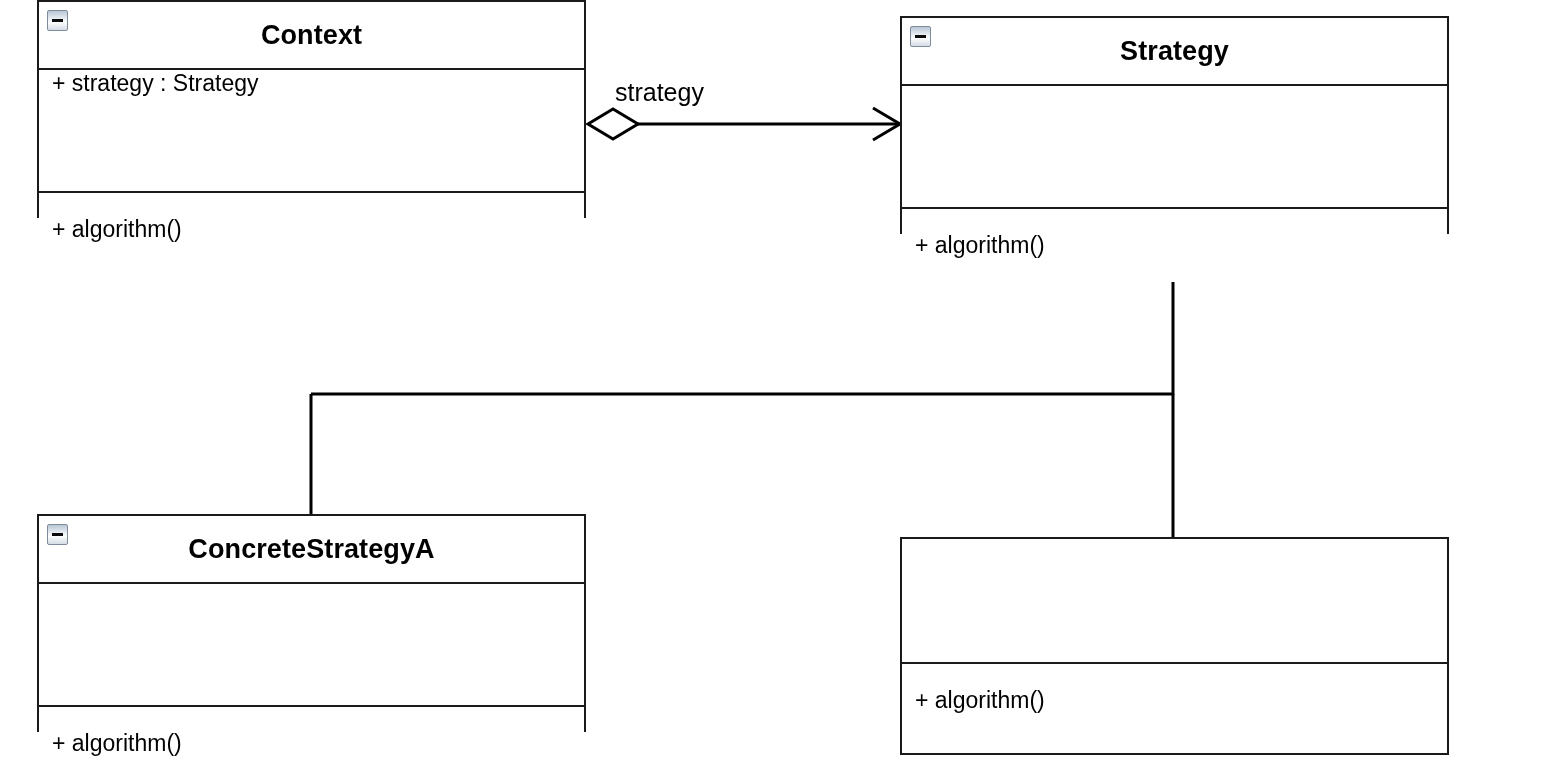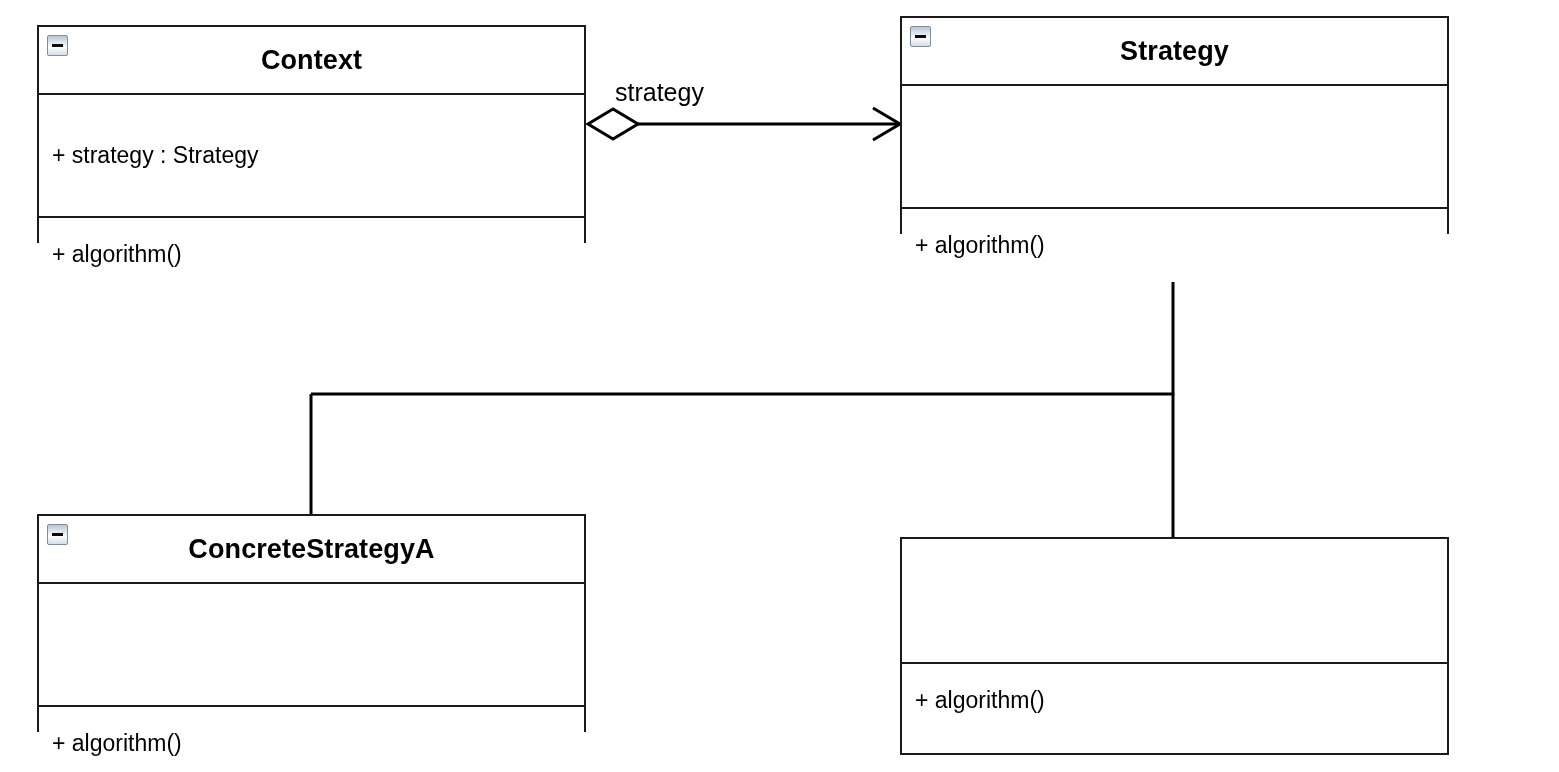--- a/index.html
+++ b/index.html
@@ -47,21 +47,21 @@
     font-weight: bold;
     color: #000000;
     letter-spacing: 0.1px;
     text-align: center;
     padding: 0 34px;
     white-space: nowrap;
   }
   .uml-attrs {
     height: 76px;
     display: flex;
-    align-items: flex-end;
+    align-items: flex-start;
   }
   .uml-ops {
     height: 75px;
     display: flex;
     align-items: center;
     margin-top: 47px;
   }
   .uml-member {
     font-size: 23px;
     color: #000000;
@@ -150,21 +150,21 @@
       <line class="edge-line" x1="311" y1="394" x2="311" y2="538"></line>
 
       <line class="edge-line" x1="1173" y1="394" x2="1173" y2="538"></line>
 
       <polygon class="edge-shape-hollow" points="1173,236 1191,262 1155,262"></polygon>
     </g>
   </svg>
 
   <div class="edge-label" style="left:615px; top:78px;">strategy</div>
 
-  <div class="uml-class" style="left:37px; top:25px; width:549px; height:218px;">
+  <div class="uml-class" style="left:37px; top:0; width:549px; height:218px;">
     <div class="uml-compartment uml-header">
       <span class="collapse-icon">
         <span class="minus-bar"></span>
       </span>
       <span class="uml-title">Context</span>
     </div>
     <div class="uml-compartment uml-attrs">
       <span class="uml-member">+ strategy : Strategy</span>
     </div>
     <div class="uml-compartment uml-ops">

